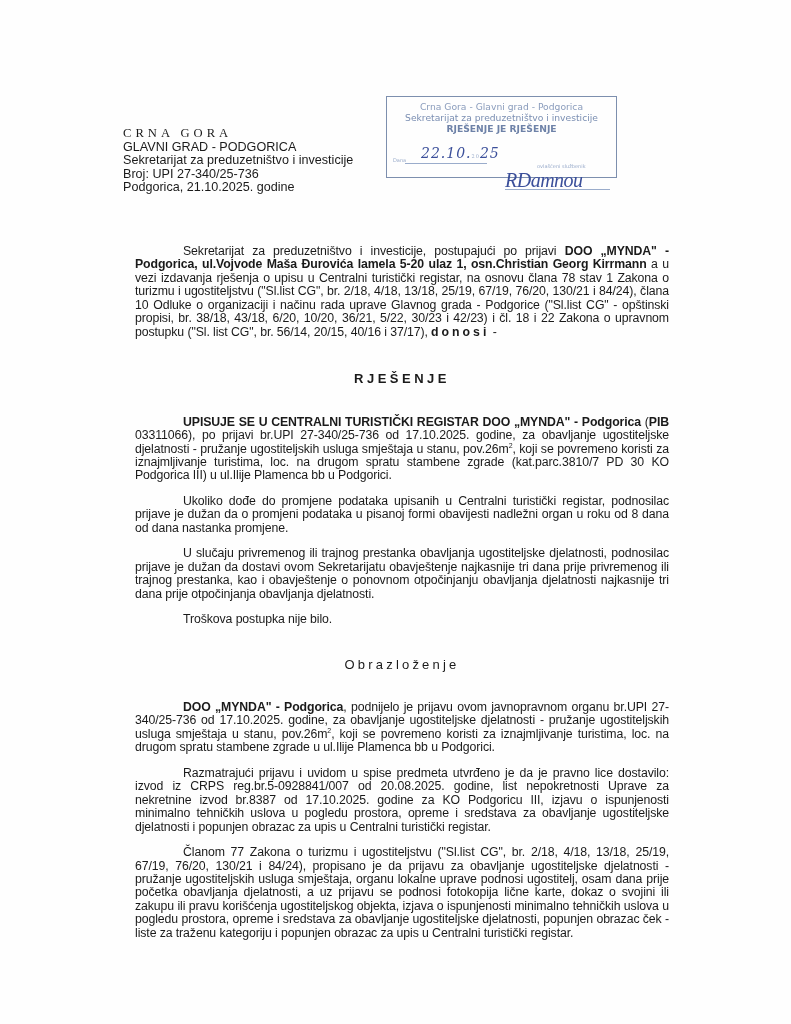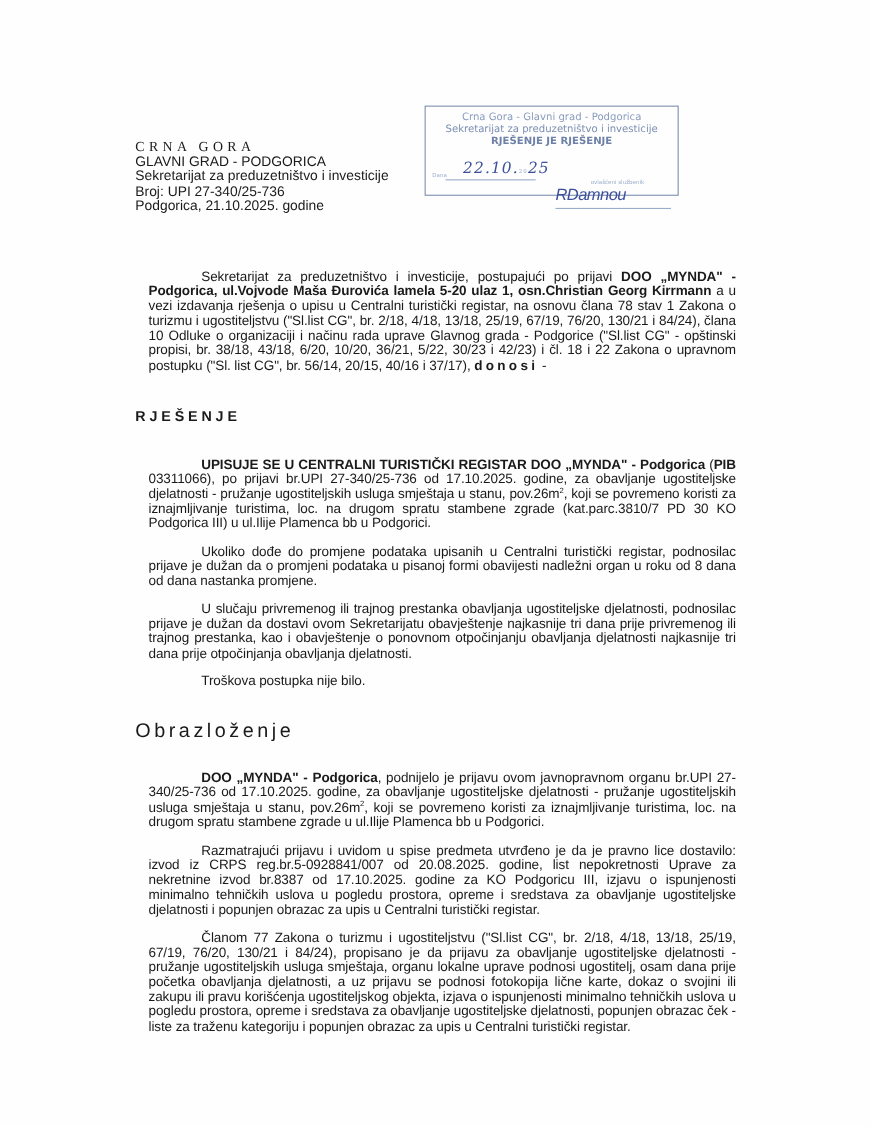--- a/index.html
+++ b/index.html
@@ -20,27 +20,27 @@
   }
   .stamp .l1 { font-size: 9.2px; margin-top: 4px; line-height: 11px; color: #8a9cbc; }
   .stamp .l2 { font-size: 9.2px; line-height: 11px; color: #7a8eb2; }
   .stamp .l3 { font-size: 9.2px; line-height: 12px; font-weight: bold; color: #6e82a8; }
   .stamp .daterow { position: absolute; left: 6px; top: 50px; width: 110px; height: 18px; }
   .stamp .dlabel { position: absolute; left: 0; top: 10px; font-size: 5px; color: #9aaccb; }
   .stamp .dline { position: absolute; left: 12px; top: 16px; width: 82px; border-bottom: 0.8px solid #9aaccb; }
   .stamp .dval { position: absolute; left: 28px; top: -2px; font-family: "DejaVu Serif", serif;
     font-style: italic; font-size: 14px; color: #3b4f9a; letter-spacing: 1px; white-space: nowrap; }
   .stamp .official { position: absolute; left: 150px; top: 66px; font-size: 5px; color: #9aaccb; }
-  .stamp .sig { position: absolute; left: 118px; top: 72px; font-family: Liberation Sans, sans-serif;
-    font-style: italic; font-size: 15px; color: #3b4f9a; letter-spacing: -0.5px; white-space: nowrap; }
+  .stamp .sig { position: absolute; left: 118px; top: 72px; font-family: Liberation Serif, serif;
+    font-style: italic; font-size: 20px; color: #3b4f9a; letter-spacing: -0.5px; white-space: nowrap; }
   .stamp .sigline { position: absolute; left: 118px; top: 92px; width: 105px; border-bottom: 0.8px solid #9aaccb; }
   p { margin: 12px; text-align: justify; text-align-last: left; }
   .ind { text-indent: 48px; }
-  .title { text-align: left; font-weight: bold; letter-spacing: 3.5px; font-size: 13px; }
-  .title2 { text-align: left; letter-spacing: 3.2px; font-size: 18px; }
+  .title { text-align: center; font-weight: bold; letter-spacing: 3.5px; font-size: 13px; }
+  .title2 { text-align: center; letter-spacing: 3.2px; font-size: 13px; }
   b { font-weight: bold; }
   .spaced { letter-spacing: 3px; font-weight: bold; }
   sup { font-size: 7px; line-height: 0; vertical-align: super; }
 </style>
 </head>
 <body>
 
 <div class="page">
 
   <div class="hdr">

